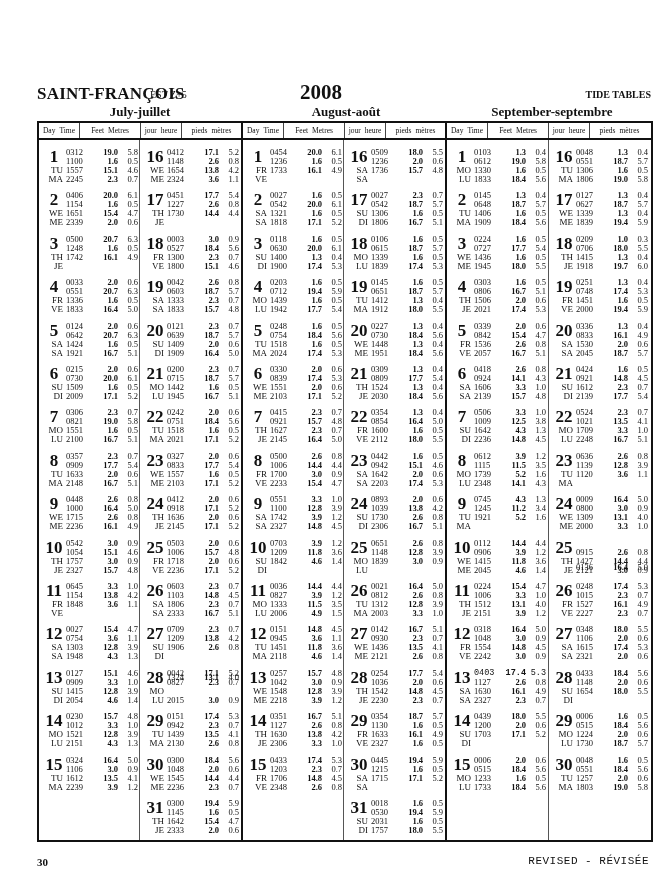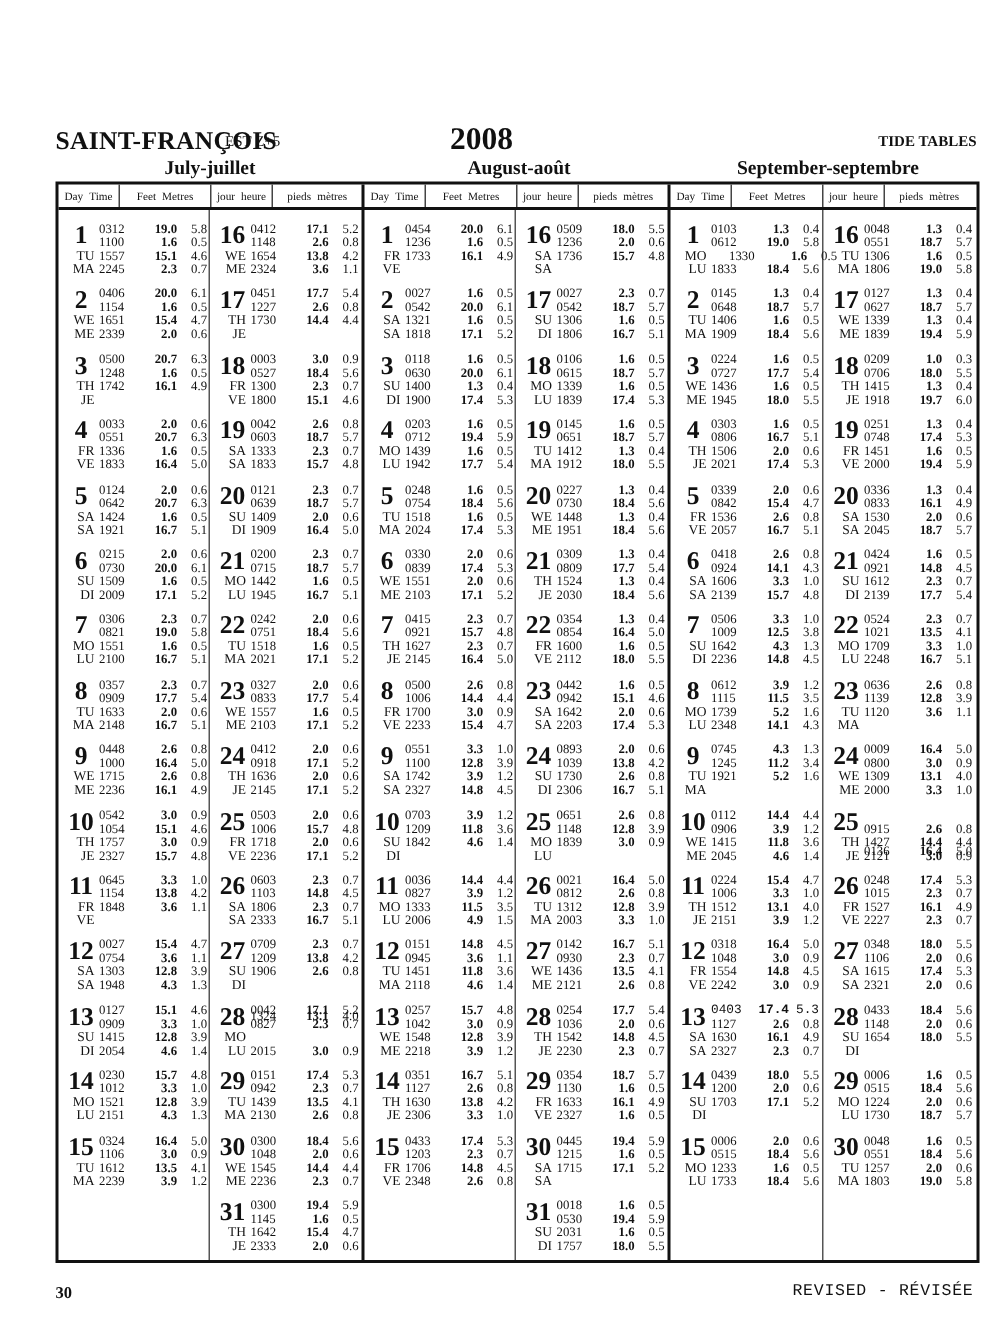--- a/index.html
+++ b/index.html
@@ -1593,21 +1593,21 @@
             <div class="row" style="top: 4px;">
               <span class="t">0103</span>
               <span class="f">1.3</span>
               <span class="m">0.4</span>
             </div>
             <div class="row" style="top: 13px;">
               <span class="t">0612</span>
               <span class="f">19.0</span>
               <span class="m">5.8</span>
             </div>
-            <div class="row" style="top: 22px; margin-left: 12px;">
+            <div class="row" style="top: 22px;">
               <span class="t">1330</span>
               <span class="f">1.6</span>
               <span class="m">0.5</span>
             </div>
             <div class="row" style="top: 31px;">
               <span class="t">1833</span>
               <span class="f">18.4</span>
               <span class="m">5.6</span>
             </div>
           </div>

